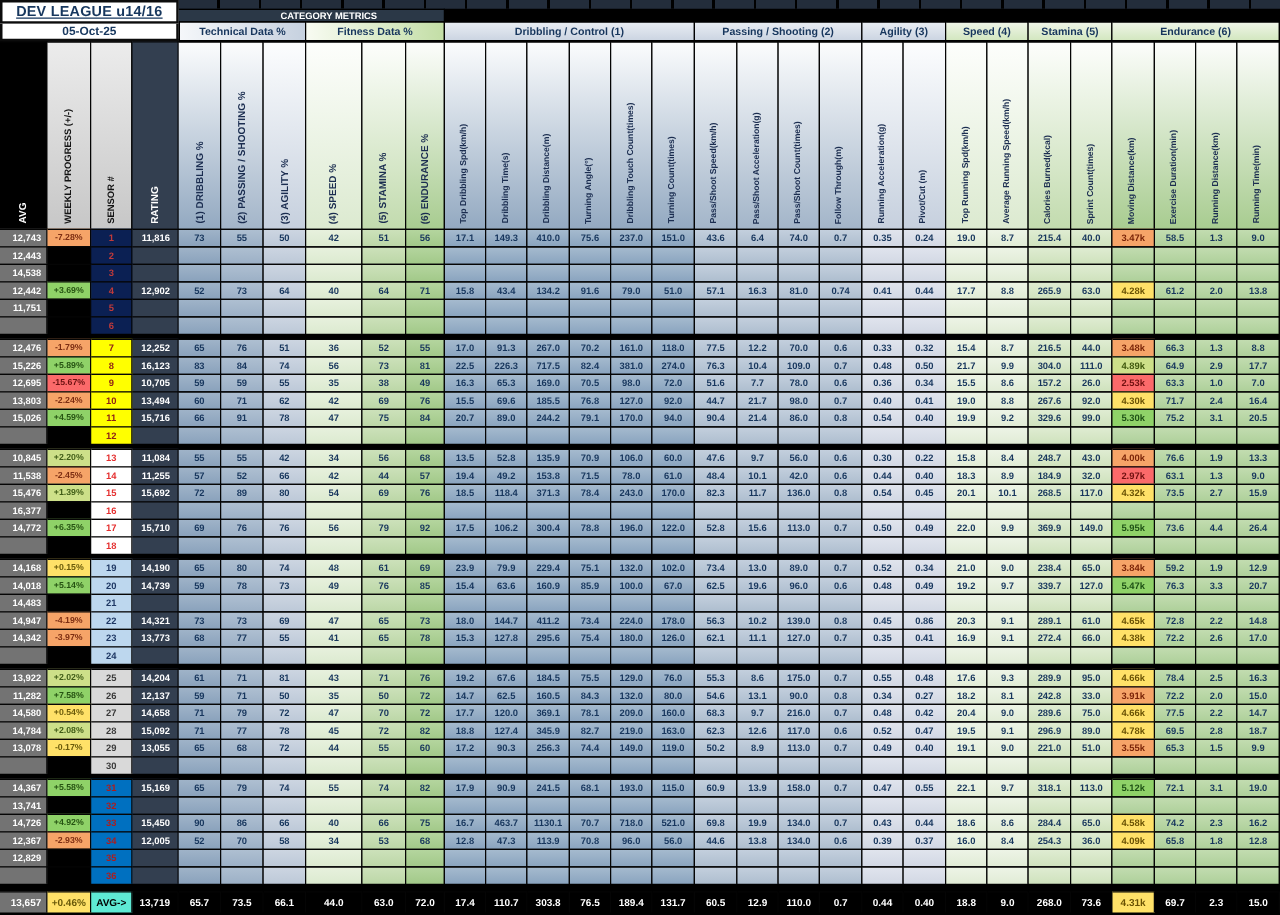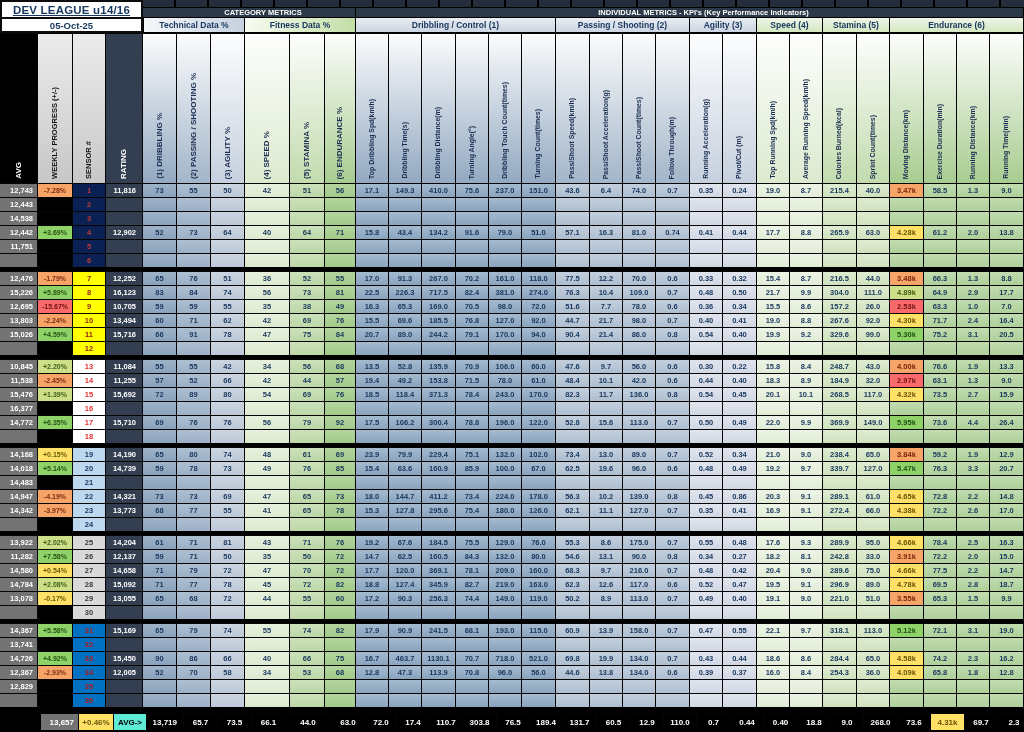--- a/index.html
+++ b/index.html
@@ -96,39 +96,38 @@
   
   .s-navy     { background:var(--sensor_navy); color:#c03a3a; }
   .s-yellow   { background:var(--sensor_yellow); color:#8f2318; }
   .s-white    { background:#fff; color:#e53030; }
   .s-lightblue{ background:var(--sensor_lightblue); color:#1f3864; }
   .s-gray     { background:var(--sensor_gray); color:#3a3a3a; }
   .s-blue     { background:var(--sensor_blue); color:#ad1d1d; }
   .s-avg      { background:#5eead4; color:#000; font-size:8px; }
 
   
-  .avgrow { height:17px;padding-left:41px; }
+  .avgrow { height:17px; }
   .avgrow .cell { font-size:8px; }
   .a-dark { background:#000; color:#fff; }
   .a-rating { background:#000; color:#fff; justify-content:flex-end; padding-right:6px; }
 </style>
 </head>
 <body>
 
 <div class="sheet">
   <div class="topzone">
     <div class="tl">
       <div class="league">DEV LEAGUE u14/16</div>
       <div class="date">05-Oct-25</div>
     </div>
     <div class="tr">
       <div class="topstrip"></div>
       <div class="bars">
         <div class="bar cat">CATEGORY  METRICS</div>
-        <div class="bar ind">INDIVIDUAL METRICS - KPI's (Key Performance Indicators)</div>
       </div>
       <div class="subbars" id="subbars">
           <div class="sbseg sb-tech" style="width: 102px;">Technical Data %</div>
           <div class="sbseg sb-fit" style="width: 111px;">Fitness Data %</div>
           <div class="sbseg sb-blue" style="width: 200px;">Dribbling / Control (1)</div>
           <div class="sbseg sb-blue" style="width: 134px;">Passing / Shooting (2)</div>
           <div class="sbseg sb-blue" style="width: 67px;">Agility (3)</div>
           <div class="sbseg sb-green" style="width: 66px;">Speed (4)</div>
           <div class="sbseg sb-green" style="width: 67px;">Stamina (5)</div>
           <div class="sbseg sb-green" style="width: 134px;">Endurance (6)</div>

